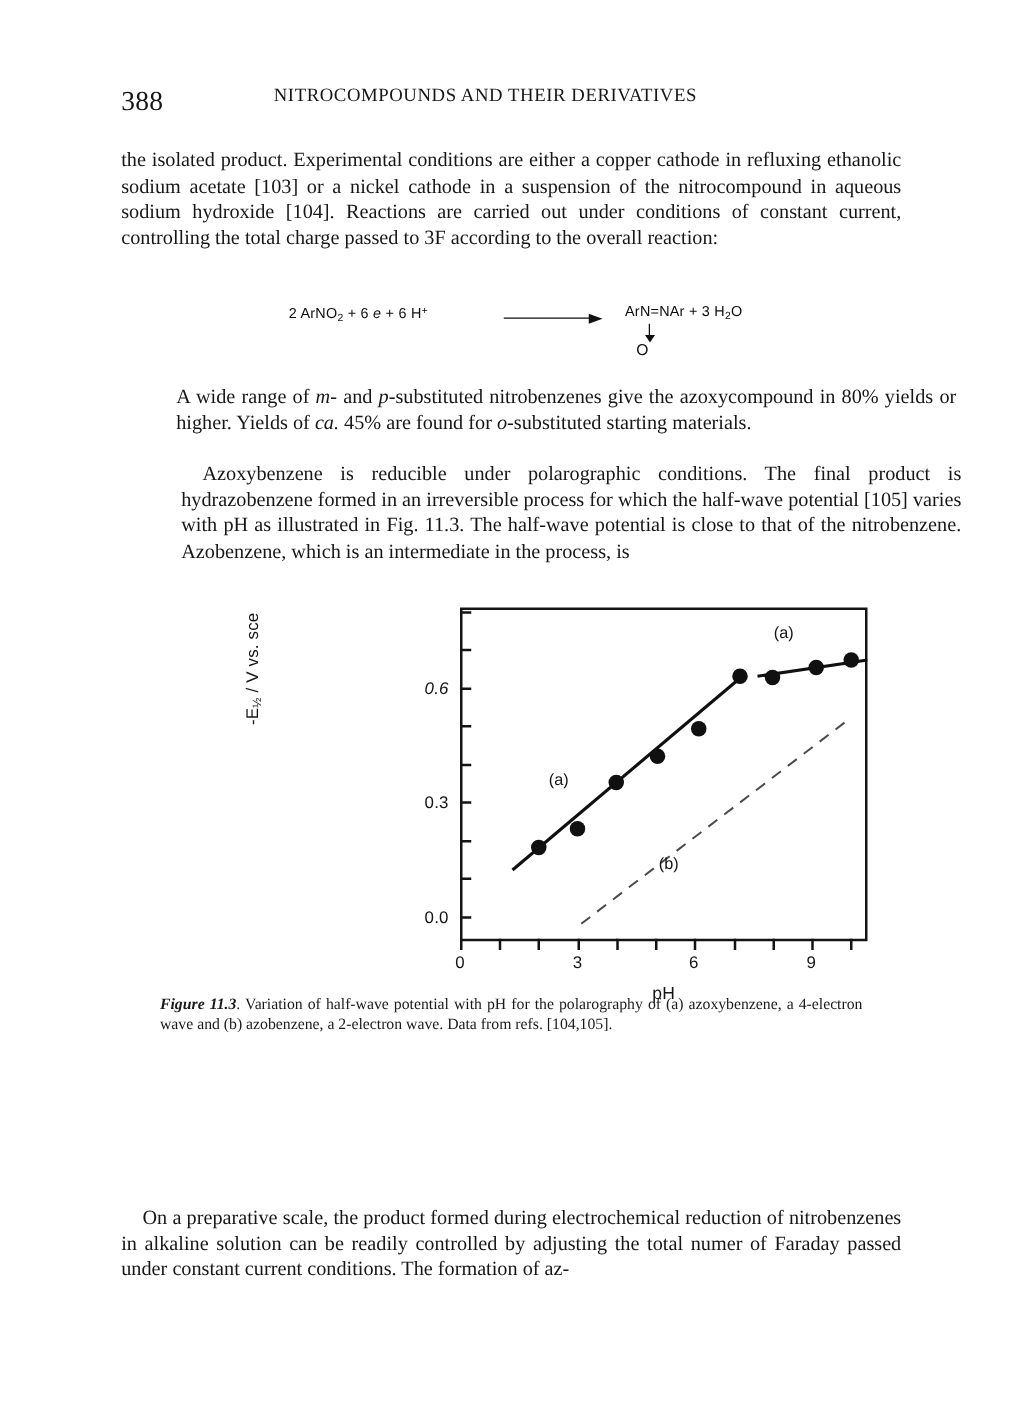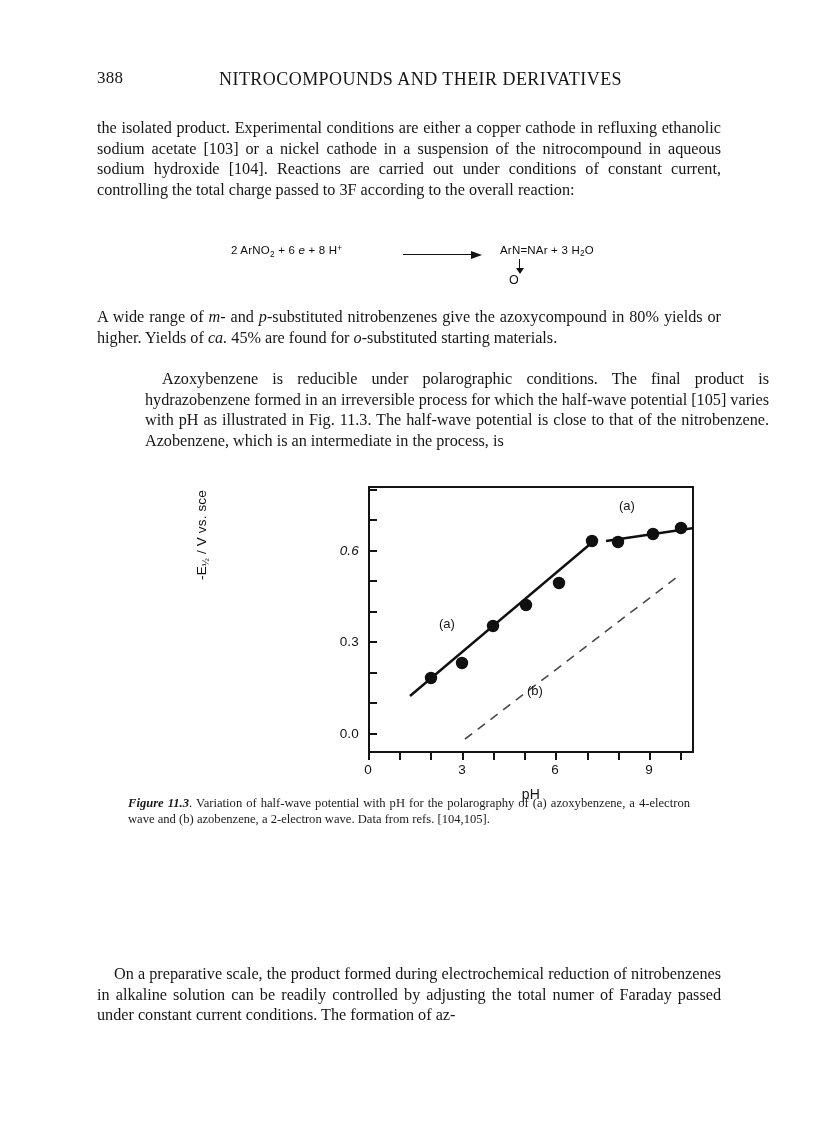--- a/index.html
+++ b/index.html
@@ -24,27 +24,27 @@
   .running-head {
     position: absolute;
     left: 97px;
     top: 68px;
     width: 622px;
     height: 22px;
   }
   .folio {
     position: absolute;
     left: 0; top: 0;
-    font-size: 17px;
+    font-size: 22px;
     letter-spacing: 0.2px;
   }
   .head-title {
     position: absolute;
     left: 122px; top: 1px;
-    font-size: 18px;
+    font-size: 15px;
     letter-spacing: 0.45px;
   }
 
   
   .body-col {
     position: absolute;
     left: 97px;
     width: 624px;
   }
   .para {
@@ -261,37 +261,37 @@
   <div class="running-head">
     <div class="folio">388</div>
     <div class="head-title">NITROCOMPOUNDS AND THEIR DERIVATIVES</div>
   </div>
 
   <div class="body-col" id="para-1" style="position:absolute;">
     <p class="para">the isolated product. Experimental conditions are either a copper cathode in refluxing ethanolic sodium acetate [103] or a nickel cathode in a suspension of the nitrocompound in aqueous sodium hydroxide [104]. Reactions are carried out under conditions of constant current, controlling the total charge passed to 3F according to the overall reaction:</p>
   </div>
 
   <div class="scheme">
-    <div class="scheme-lhs"><span>2 ArNO</span><span class="sub">2</span><span>  +  6 </span><span class="it">e</span><span>  + 8 H</span><span class="sup">+</span></div>
+    <div class="scheme-lhs"><span>2 ArNO</span><span class="sub">2</span><span>  +  6 </span><span class="it">e</span><span>  + 6 H</span><span class="sup">+</span></div>
 
     <div class="scheme-arrow">
       <div class="shaft"></div>
       <div class="headtri"></div>
     </div>
 
     <div class="scheme-rhs"><span>ArN=NAr  +  3 H</span><span class="sub">2</span><span>O</span></div>
 
     <div class="scheme-down">
       <div class="vshaft"></div>
       <div class="vhead"></div>
     </div>
     <div class="scheme-o">O</div>
   </div>
 
-  <div class="body-col" id="para-2" style="position:absolute;">
+  <div class="body-col" id="para-2" style="position:absolute;margin-left:44px;">
     <p class="para"><span>A wide range of </span><span class="it">m-</span><span> and </span><span class="it">p</span><span>-substituted nitrobenzenes give the azoxycompound in 80% yields or higher. Yields of </span><span class="it">ca.</span><span> 45% are found for </span><span class="it">o</span><span>-substituted starting materials.</span></p>
   </div>
 
   <div class="body-col" id="para-3" style="position:absolute;margin-left:48px;">
     <p class="para indent">Azoxybenzene is reducible under polarographic conditions. The final product is hydrazobenzene formed in an irreversible process for which the half-wave potential [105] varies with pH as illustrated in Fig. 11.3. The half-wave potential is close to that of the nitrobenzene. Azobenzene, which is an intermediate in the process, is</p>
   </div>
 
   <div class="figure">
     <div class="plot-wrap">
 

